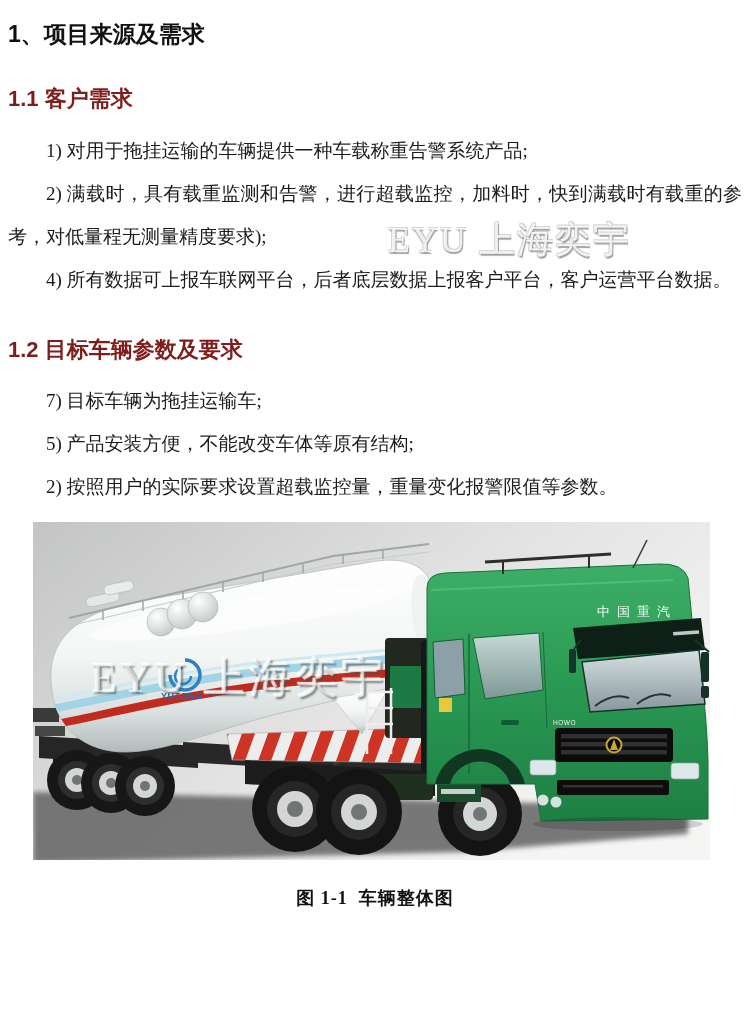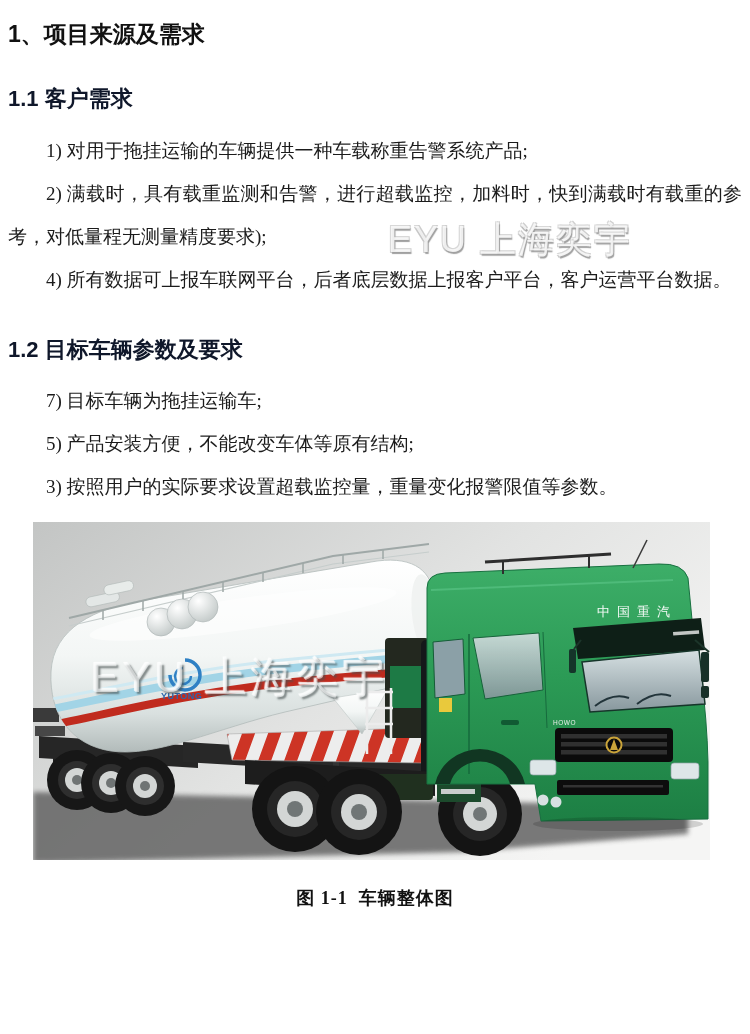--- a/index.html
+++ b/index.html
@@ -8,31 +8,31 @@
     background:#ffffff;color:#1b1b1b;position:relative;overflow:hidden;
     padding:12px 8px 0 8px;
     font-family:"Liberation Serif","DejaVu Serif",serif;
   }
   .doc-h1{
     font-family:Liberation Sans, sans-serif;
     font-weight:bold;font-size:23px;line-height:32px;margin:6px 0 0 0;color:#111;
   }
   .doc-h2{
     font-family:"Liberation Sans","DejaVu Sans",sans-serif;
-    font-weight:bold;font-size:22px;line-height:30px;margin:34px 0 0 0;color:#0f172a;
+    font-weight:bold;font-size:22px;line-height:30px;margin:34px 0 0 0;color:#7f1d1d;
   }
   .list{margin-top:15px;}
   .list2{margin-top:14px;}
   .para{
     font-size:19px;line-height:43px;margin:0;
     text-align:justify;text-indent:38px;word-break:break-all;
   }
   .watermark{
     position:absolute;white-space:nowrap;pointer-events:none;
-    font-family:Liberation Sans, sans-serif;
+    font-family:Liberation Serif, serif;
     color:rgba(252,252,252,0.85);
     text-shadow:1px 2px 1px #9f9f9f,-1px -1px 0 #d8d8d8,1px -1px 0 #cfcfcf,-1px 1px 0 #cfcfcf;
   }
   .page-wm{left:388px;top:216px;font-size:36px;letter-spacing:2px;}
   .figure{margin:14px 0 0 25px;width:677px;height:338px;position:relative;}
   .figure svg{display:block;}
   .tank-wm{
     left:58px;top:128px;font-size:42px;letter-spacing:4px;
     color:rgba(248,250,250,0.60);
     text-shadow:2px 2px 2px rgba(70,80,80,0.65),-1px -1px 1px rgba(255,255,255,0.9);
@@ -51,21 +51,21 @@
 <div class="list">
   <p class="para">1) 对用于拖挂运输的车辆提供一种车载称重告警系统产品;</p>
   <p class="para">2) 满载时，具有载重监测和告警，进行超载监控，加料时，快到满载时有载重的参考，对低量程无测量精度要求);</p>
   <p class="para">4) 所有数据可上报车联网平台，后者底层数据上报客户平台，客户运营平台数据。</p>
 </div>
 
 <h2 class="doc-h2">1.2 目标车辆参数及要求</h2>
 <div class="list2">
   <p class="para">7) 目标车辆为拖挂运输车;</p>
   <p class="para">5) 产品安装方便，不能改变车体等原有结构;</p>
-  <p class="para">3) 按照用户的实际要求设置超载监控量，重量变化报警限值等参数。</p>
+  <p class="para">2) 按照用户的实际要求设置超载监控量，重量变化报警限值等参数。</p>
 </div>
 
 <div class="watermark page-wm">EYU 上海奕宇</div>
 
 <div class="figure">
   <svg viewBox="0 0 677 338" width="677" height="338">
     <defs>
       <linearGradient id="bgG" x1="0" y1="0" x2="1" y2="0.6">
         <stop offset="0" stop-color="#c3c5c4"></stop>
           <stop offset="0.55" stop-color="#e2e3e2"></stop>

